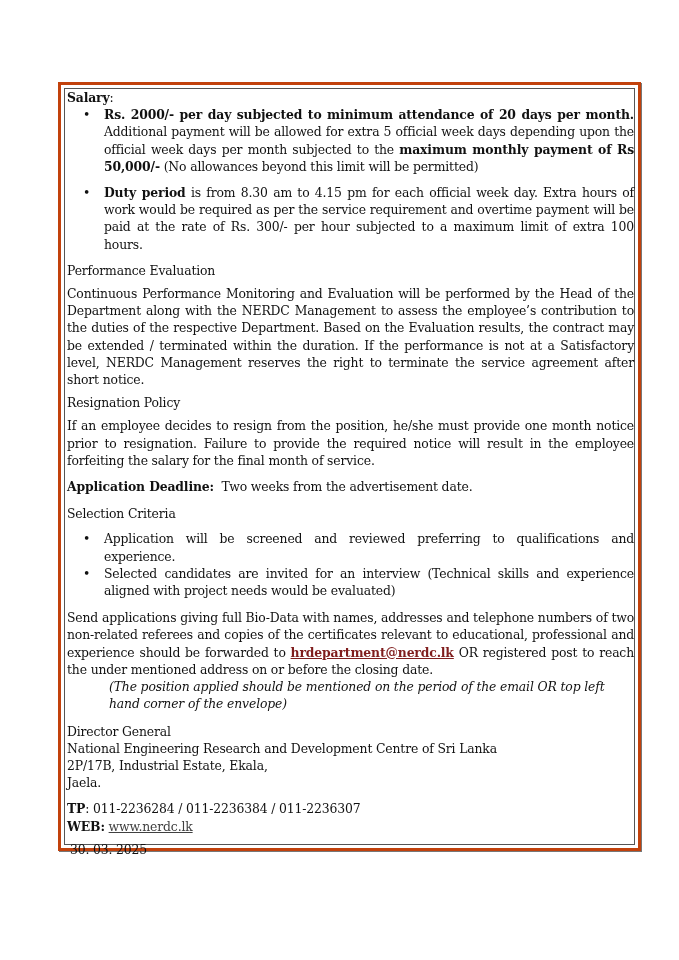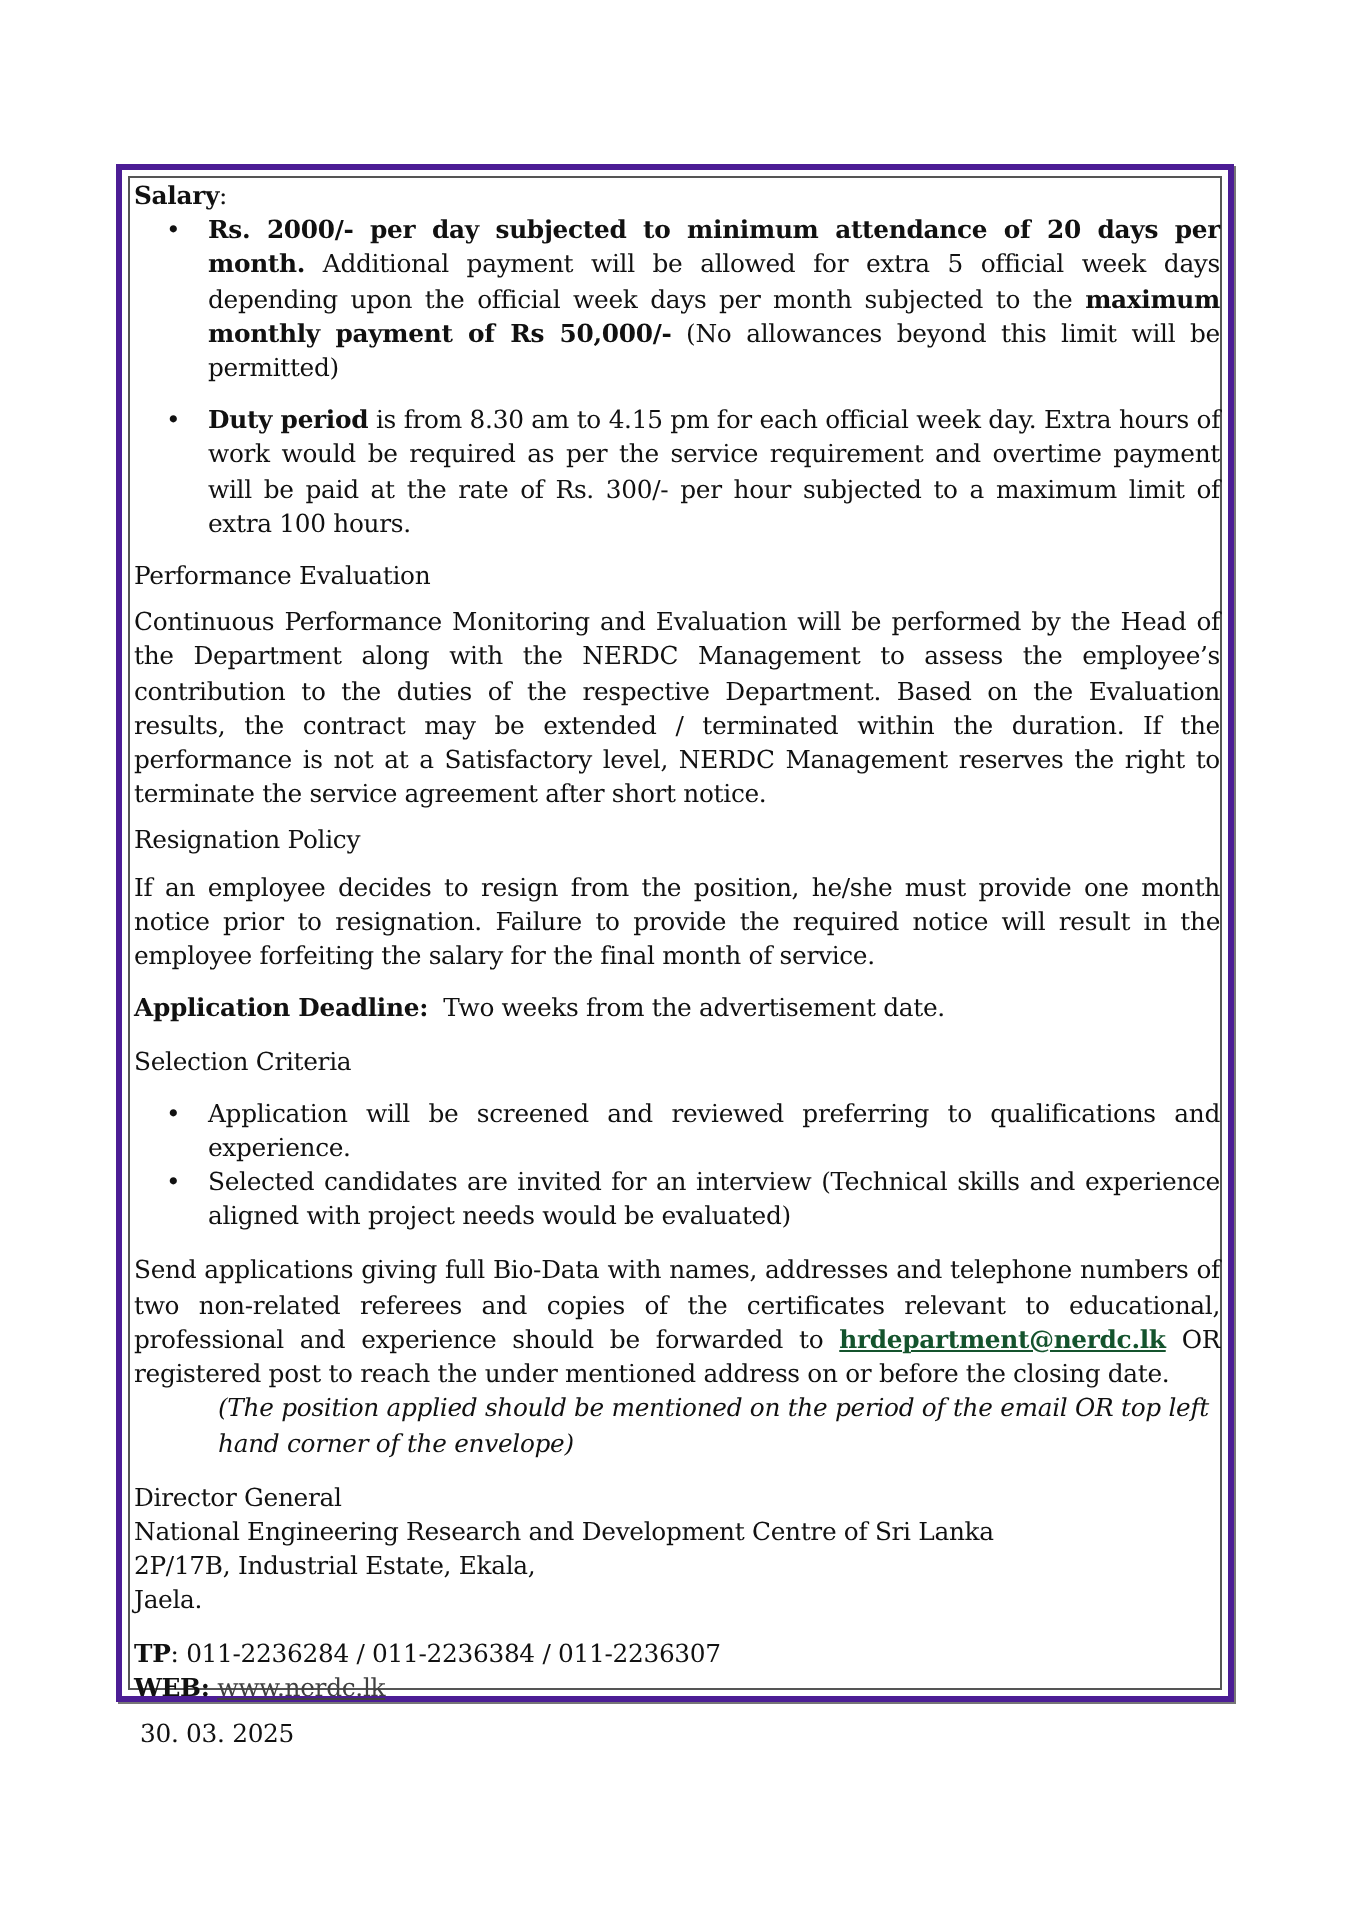--- a/index.html
+++ b/index.html
@@ -1,34 +1,34 @@
 <!DOCTYPE html>
 <html><head>
 <meta charset="utf-8">
 <style>
   html, body { margin:0; padding:0; background:#ffffff; }
   body { width:679px; height:960px; position:relative; overflow:hidden;
          font-family: "DejaVu Serif", "Liberation Serif", serif; color:#111; }
   .frame { position:absolute; left:58px; top:82px; width:553px; height:763px;
-           border:3px solid #4c1d95; box-shadow: 1px 1px 0 #777; background:#fff; }
+           border:3px solid #c2410c; box-shadow: 1px 1px 0 #777; background:#fff;padding-left:24px; }
   .inner { position:absolute; left:3px; top:3px; right:3px; bottom:3px; border:1px solid #555; }
   .content { position:absolute; left:6px; top:4px; right:4px;
              font-size:12.4px; line-height:17.2px; letter-spacing:-0.15px; }
   .just { text-align:justify; text-align-last:left; }
   b { font-weight:bold; }
   .h { font-weight:normal; margin:0; }
   p { margin:0; }
   ul { margin:0; padding:0; list-style:none; }
   ul li { position:relative; padding-left:37px; }
   ul li .bullet { position:absolute; left:16px; top:0; }
   .gap6 { margin-top:6px; }
   .gap8 { margin-top:8px; }
   .gap9 { margin-top:9px; }
   .gap10 { margin-top:10px; }
-  a.email { color:#14532d; font-weight:bold; text-decoration:underline; }
+  a.email { color:#7f1d1d; font-weight:bold; text-decoration:underline; }
   a.web { color:#404040; text-decoration:underline; }
   .note { font-style:italic; padding-left:42px; }
 </style>
 </head>
 <body>
 
 <div class="frame">
   <div class="inner"></div>
   <div class="content">
 

